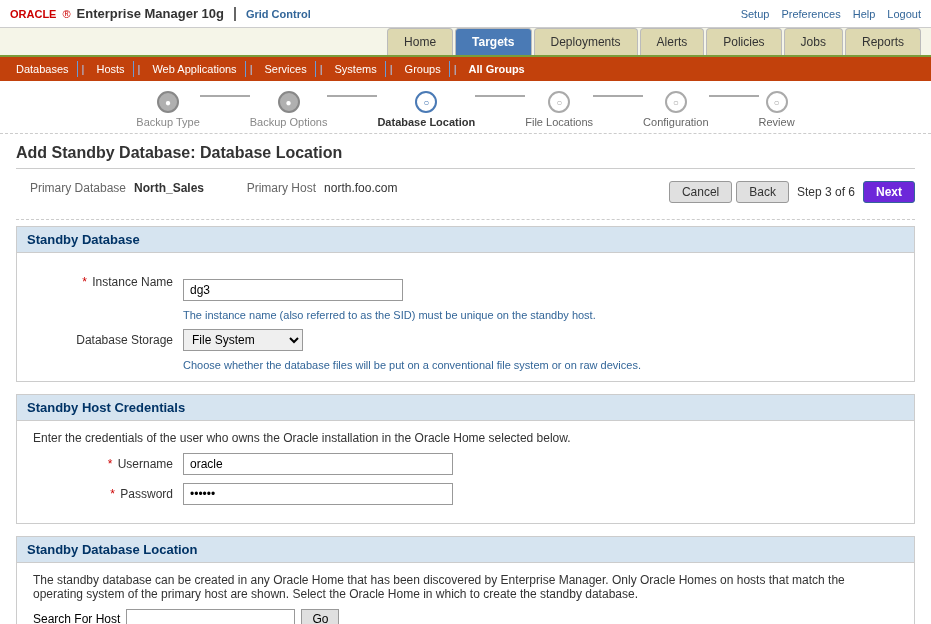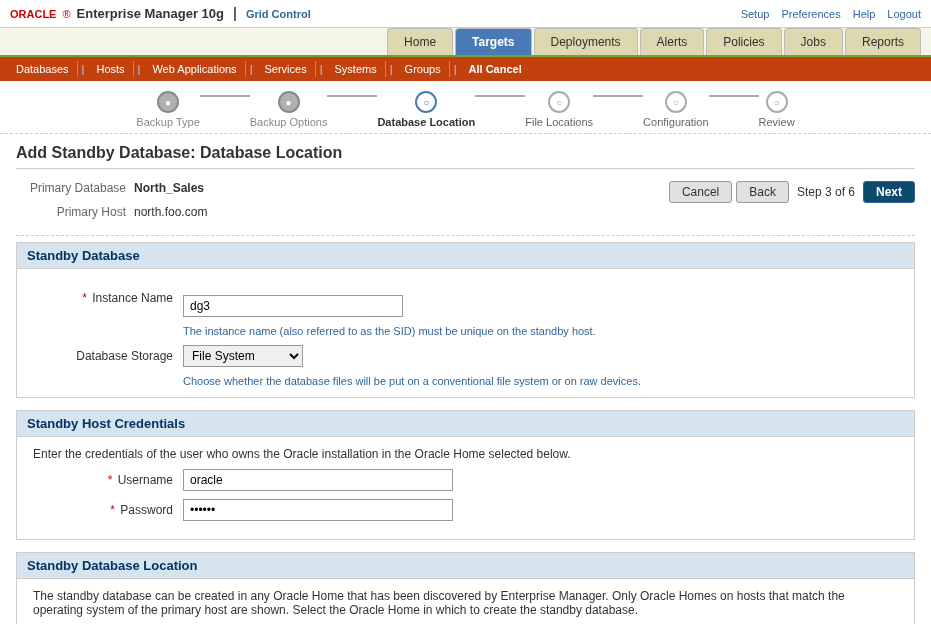--- a/index.html
+++ b/index.html
@@ -28,29 +28,29 @@
     .step-label.active { color: #333; font-weight: bold; }
     .step-group { display: flex; flex-direction: column; align-items: center; }
 
     
     .page-content { background: #fff; padding: 10px 16px; }
 
     .page-title { font-size: 16px; color: #333; font-weight: bold; margin-bottom: 8px; padding-bottom: 6px; border-bottom: 1px solid #ccc; }
 
     
     .primary-info { display: flex; align-items: flex-start; justify-content: space-between; margin-bottom: 12px; padding: 4px 0; }
-    .primary-labels { display: flex; flex-direction: column; gap: 10px; }
+    .primary-labels { display: flex; flex-direction: row; gap: 2px; }
     .primary-row { display: flex; gap: 8px; font-size: 12px; }
     .primary-key { color: #666; text-align: right; min-width: 110px; }
     .primary-value { font-weight: bold; color: #333; }
     .nav-buttons { display: flex; gap: 4px; align-items: center; }
     .btn { padding: 3px 12px; font-size: 12px; cursor: pointer; border-radius: 3px; }
     .btn-cancel { background: #e0e0e0; border: 1px solid #999; color: #333; }
     .btn-back { background: #e0e0e0; border: 1px solid #999; color: #333; }
-    .btn-next { background: #0c4a6e; border: 1px solid #336699; color: #fff; font-weight: bold; }
+    .btn-next { background: #6d28d9; border: 1px solid #336699; color: #fff; font-weight: bold; }
     .step-indicator { font-size: 12px; color: #333; margin: 0 4px; }
 
     
     .section { margin-bottom: 12px; border: 1px solid #ccc; }
     .section-header { background: #d6e4f0; padding: 5px 10px; font-size: 13px; font-weight: bold; color: #003366; border-bottom: 1px solid #ccc; }
     .section-body { padding: 10px 16px; background: #fff; }
 
     .form-row { display: flex; align-items: center; margin-bottom: 8px; }
     .form-label { text-align: right; min-width: 140px; margin-right: 10px; font-size: 12px; color: #333; }
     .required { color: #cc0000; margin-right: 2px; }
@@ -109,21 +109,21 @@
   <span class="sub-nav-item">Hosts</span>
   <span style="color:#aad0ff; padding: 2px 4px; font-size:11px;">|</span>
   <span class="sub-nav-item">Web Applications</span>
   <span style="color:#aad0ff; padding: 2px 4px; font-size:11px;">|</span>
   <span class="sub-nav-item">Services</span>
   <span style="color:#aad0ff; padding: 2px 4px; font-size:11px;">|</span>
   <span class="sub-nav-item">Systems</span>
   <span style="color:#aad0ff; padding: 2px 4px; font-size:11px;">|</span>
   <span class="sub-nav-item">Groups</span>
   <span style="color:#aad0ff; padding: 2px 4px; font-size:11px;">|</span>
-  <span class="sub-nav-item active" style="font-weight:bold;">All Cancel</span>
+  <span class="sub-nav-item active" style="font-weight:bold;">All Groups</span>
 </div>
 
 <div style="background:#fff; padding: 10px 0 5px; border-bottom: 1px dashed #ccc;">
   <div style="display:flex; align-items:flex-start; justify-content:center; gap:0;">
 
     <div class="step-group">
       <div style="display:flex; align-items:center;">
         <div class="step-num done">●</div>
       </div>
       <div class="step-label" style="color:#888;">Backup Type</div>

